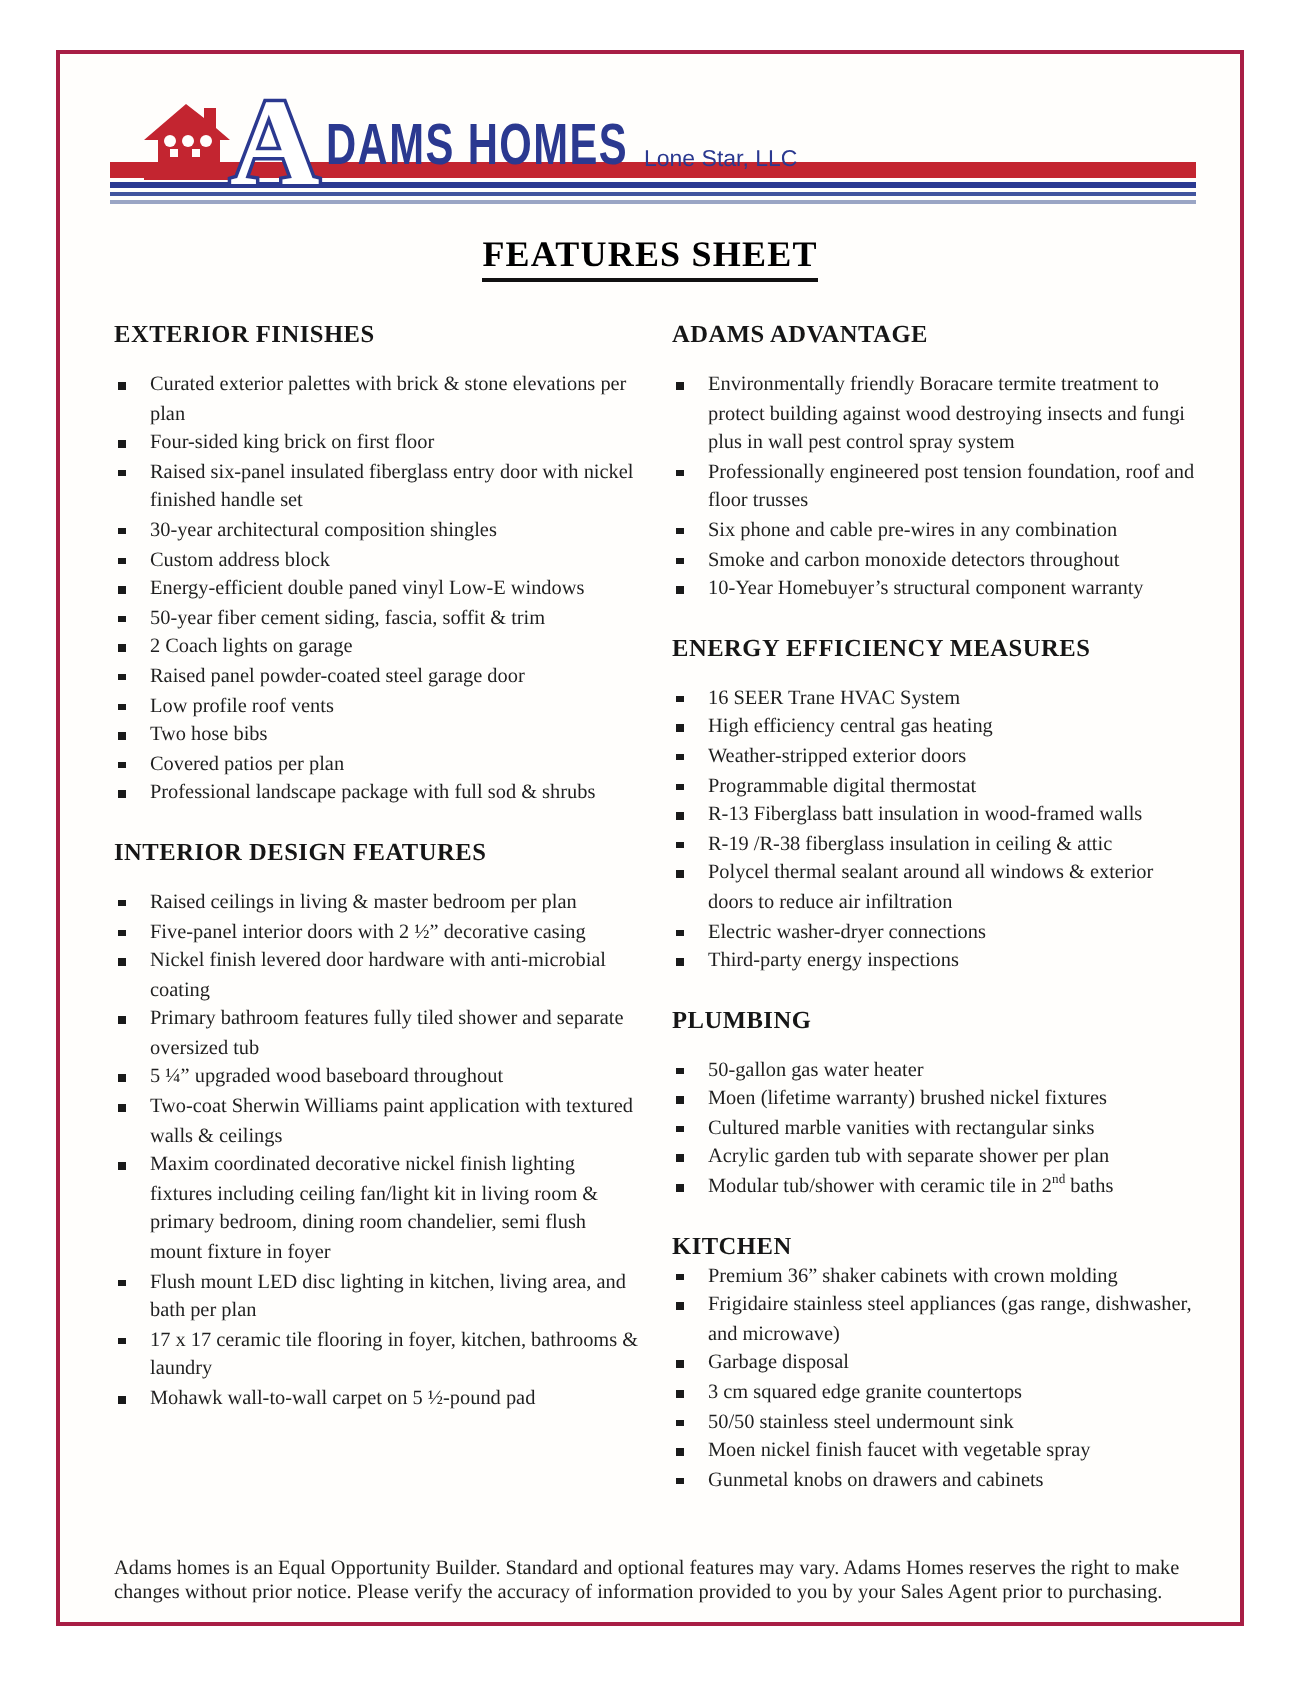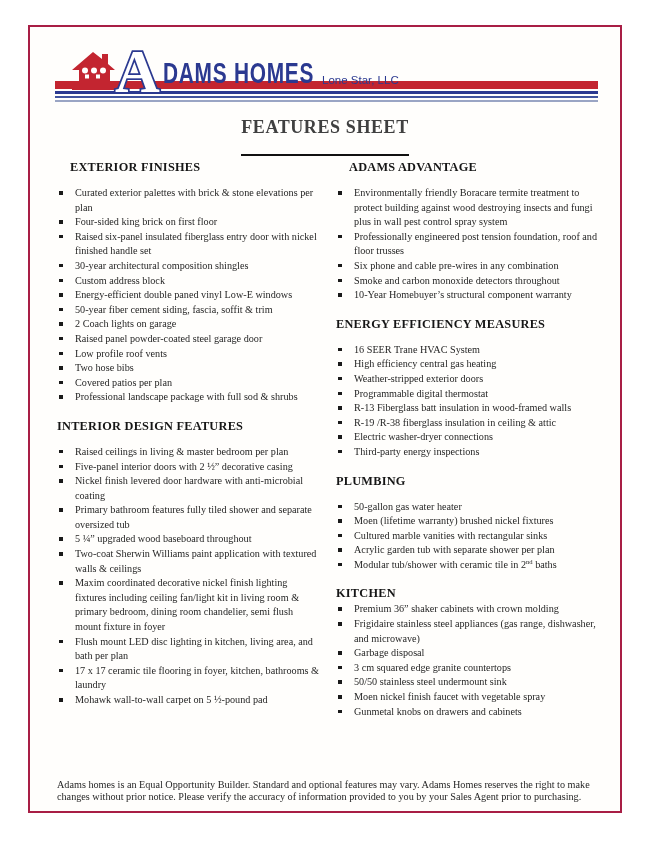--- a/index.html
+++ b/index.html
@@ -36,31 +36,31 @@
   }
   .brand-sub {
     position:absolute; left:292px; top:34px; z-index:2;
     font-family:"Liberation Sans", sans-serif; font-size:11.5px; line-height:12px;
     color:var(--brand-blue,#2B3990); white-space:nowrap;
   }
   
   .title-wrap { text-align:center; margin-top:13px; height:22px; }
   .title {
     font-weight:bold; font-size:18px; line-height:22px; letter-spacing:0.6px;
-    color:#404040; border-bottom:2px solid #111; padding-bottom:17px;
+    color:#000000; border-bottom:2px solid #111; padding-bottom:2px;
   }
   
   .cols { display:flex; gap:15px; padding:0 20px 0 27px; margin-top:22px; }
   .col { width:264px; }
   .col section { display:block; }
   .col h2 {
     font-size:12.3px; line-height:15px; font-weight:bold; letter-spacing:0.25px;
     color:#161616; margin:14px 0 11px 0;
   }
-  .col section:first-child h2 { margin-top:0;margin-left:13px; }
+  .col section:first-child h2 { margin-top:0; }
   .col[data-column="right"] section:last-child h2 { margin-bottom:1px; }
   .col ul { list-style:none; margin:0; padding:0; }
   .col li {
     position:relative; padding-left:18px;
     font-size:10.2px; line-height:14.6px; color:var(--text,#1F1F1F);
   }
   .sq {
     position:absolute; left:2px; top:5px; width:3.5px; height:3.5px;
     background:#1a1a1a;
   }
@@ -156,21 +156,21 @@
         </section>
         <section>
           <h2>ENERGY EFFICIENCY MEASURES</h2>
           <ul>
             <li><span class="sq"></span><span class="txt">16 SEER Trane HVAC System</span></li>
             <li><span class="sq"></span><span class="txt">High efficiency central gas heating</span></li>
             <li><span class="sq"></span><span class="txt">Weather-stripped exterior doors</span></li>
             <li><span class="sq"></span><span class="txt">Programmable digital thermostat</span></li>
             <li><span class="sq"></span><span class="txt">R-13 Fiberglass batt insulation in wood-framed walls</span></li>
             <li><span class="sq"></span><span class="txt">R-19 /R-38 fiberglass insulation in ceiling &amp; attic</span></li>
-            <li><span class="sq"></span></li>
+            <li><span class="sq"></span><span class="txt">Polycel thermal sealant around all windows &amp; exterior doors to reduce air infiltration</span></li>
             <li><span class="sq"></span><span class="txt">Electric washer-dryer connections</span></li>
             <li><span class="sq"></span><span class="txt">Third-party energy inspections</span></li>
           </ul>
         </section>
         <section>
           <h2>PLUMBING</h2>
           <ul>
             <li><span class="sq"></span><span class="txt">50-gallon gas water heater</span></li>
             <li><span class="sq"></span><span class="txt">Moen (lifetime warranty) brushed nickel fixtures</span></li>
             <li><span class="sq"></span><span class="txt">Cultured marble vanities with rectangular sinks</span></li>

